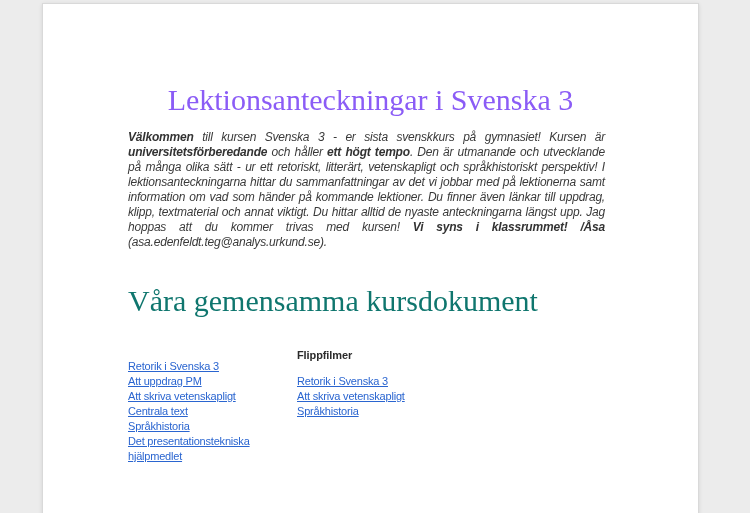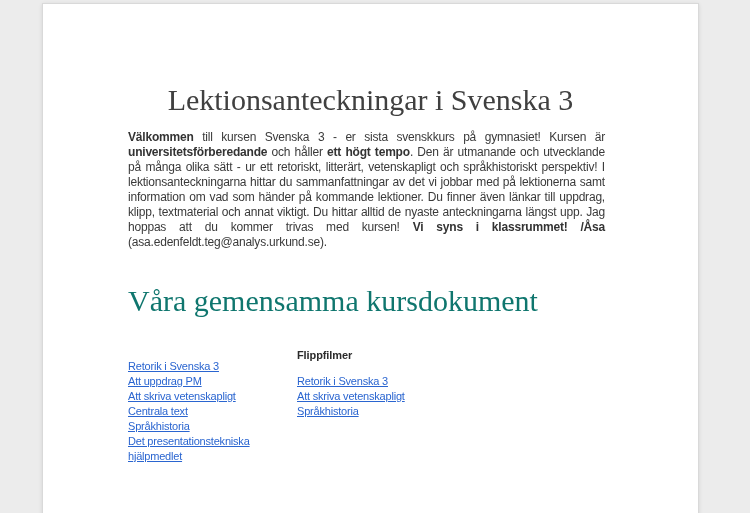--- a/index.html
+++ b/index.html
@@ -18,31 +18,32 @@
     box-shadow:0 1px 4px rgba(0,0,0,0.10);
   }
   .content {
     padding:78px 93px 0 85px;
   }
   .doc-title {
     font-family:"Liberation Serif", serif;
     font-weight:400;
     font-size:30px;
     line-height:36px;
-    color:#404040;
+    color:#8b5cf6;
     text-align:center;
     margin:0 -51px 12px -43px;
   }
   .intro {
     margin-top:8px;
     font-size:12px;
     line-height:15px;
     letter-spacing:-0.2px;
     text-align:justify;
     color:#3a3a3a;
+    font-style:italic;
   }
   .intro .b { font-weight:bold; color:#333333; }
   .section-heading {
     font-family:"Liberation Serif", serif;
     font-weight:400;
     font-size:30px;
     line-height:36px;
     color:#0f766e;
     margin-top:33px;
   }

